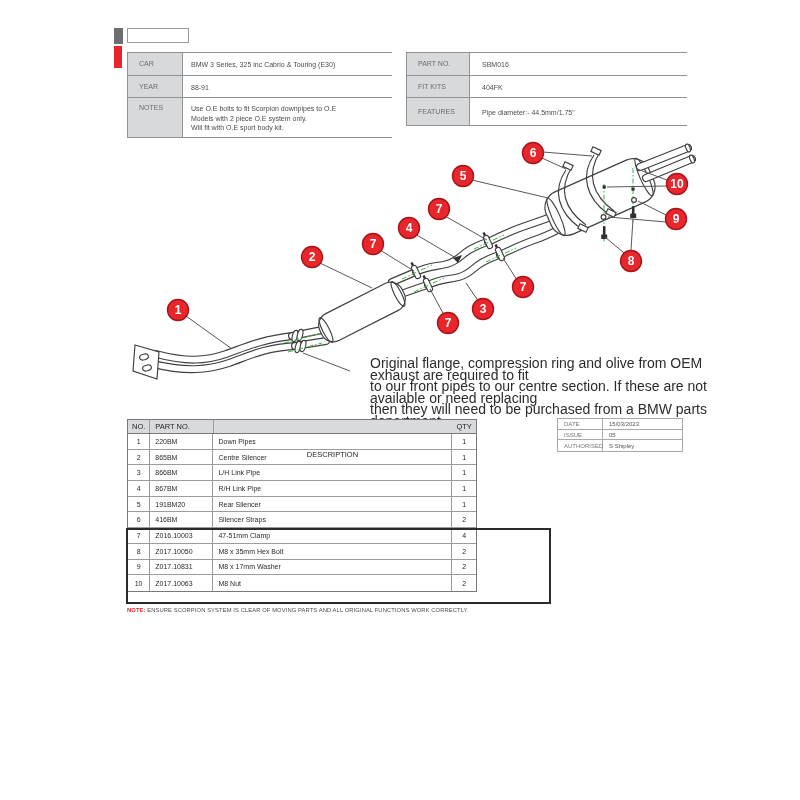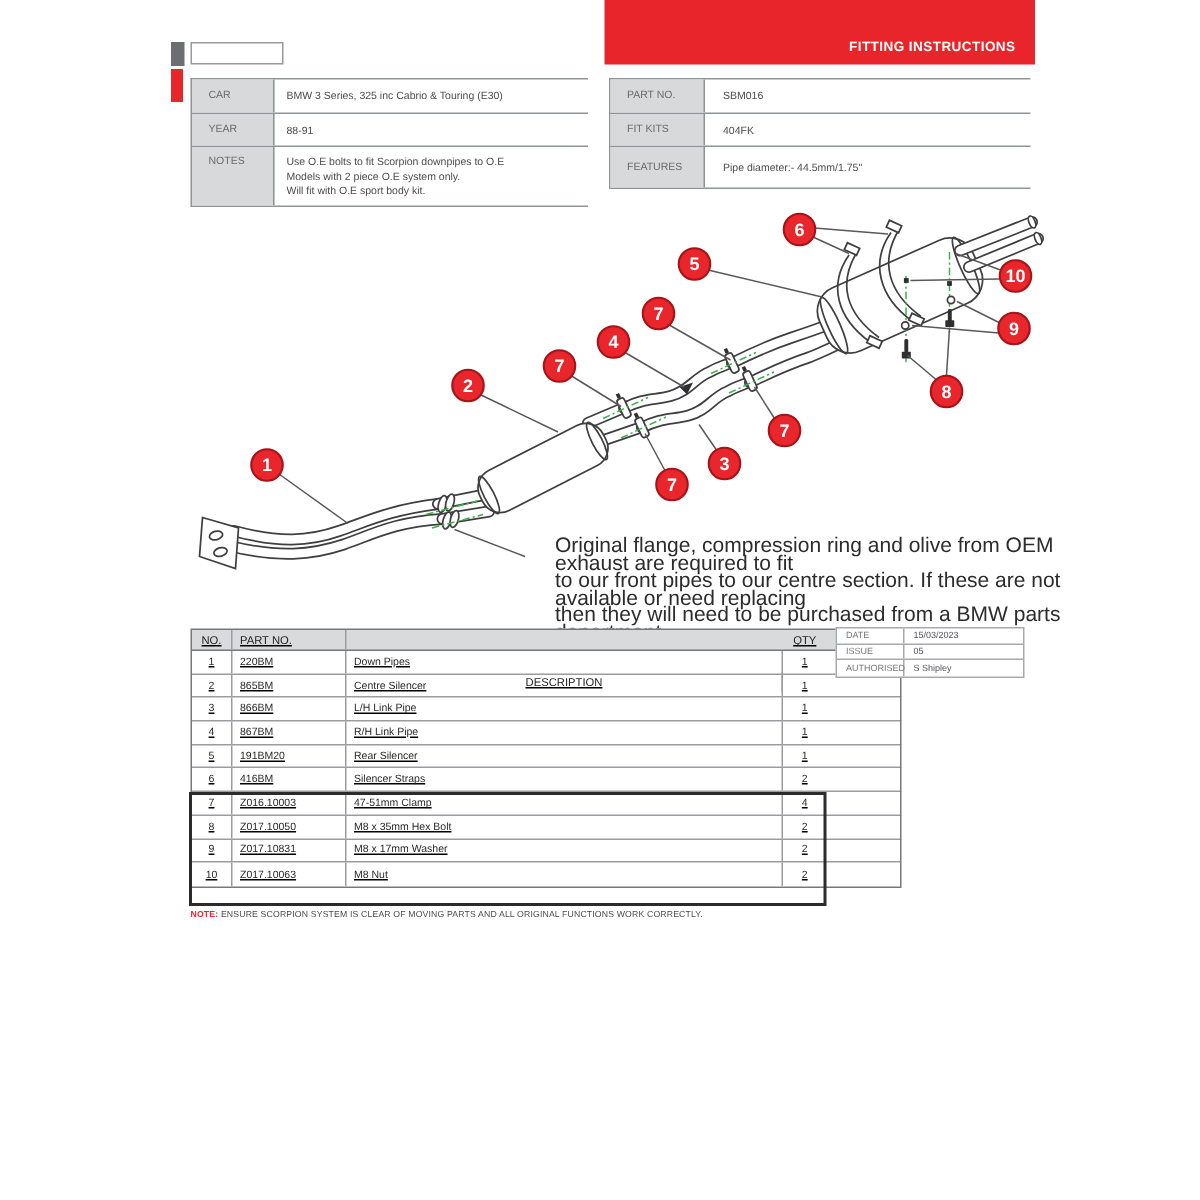--- a/index.html
+++ b/index.html
@@ -13,21 +13,21 @@
   .mark-gray{left:114px;top:28px;width:9px;height:16px;background:#6d6e71;}
   .mark-white{left:127px;top:28px;width:62px;height:15px;background:#fff;border:1px solid #9a9a9d;box-sizing:border-box;}
   .mark-red{left:114px;top:46px;width:8px;height:22px;background:#e8252b;}
   
   .itable{border-left:1px solid #909396;border-top:1px solid #909396;box-sizing:border-box;background:#fff;}
   .irow{display:flex;border-bottom:1px solid #909396;box-sizing:border-box;}
   .ilabel{background:#d8d9da;color:#6b6b6e;font-size:7px;padding-left:11px;box-sizing:border-box;
           border-right:1px solid #909396;}
   .ivalue{flex:1;color:#4c4c4e;font-size:7px;line-height:9.5px;white-space:pre-line;box-sizing:border-box;}
   
-  #ptable{left:127px;top:419px;width:474px;border:1px solid #77787b;box-sizing:border-box;background:#fff;text-decoration:underline;}
+  #ptable{left:127px;top:419px;width:350px;border:1px solid #77787b;box-sizing:border-box;background:#fff;}
   .phead{display:flex;height:14px;background:#d9dadb;border-bottom:1px solid #77787b;box-sizing:border-box;
          font-size:7.5px;color:#1e1e1e;}
   .prow{display:flex;height:15.7px;border-bottom:1px solid #9a9c9f;box-sizing:border-box;
         font-size:7px;color:#2a2a2c;}
   .prow:last-child{border-bottom:none;}
   .pcell{display:flex;align-items:center;box-sizing:border-box;height:100%;border-right:1px solid #9a9c9f;}
   .pcell.last{border-right:none;}
   .fitrow{height:13px;border-bottom:1px solid #9a9c9f;box-sizing:border-box;display:flex;align-items:center;
           padding-left:6px;font-size:7.5px;color:#1e1e1e;}
   .fitbox{left:126px;top:528px;width:425px;height:76px;border:2px solid #2b2b2b;box-sizing:border-box;pointer-events:none;}
@@ -55,21 +55,20 @@
          font-family:"Liberation Sans",sans-serif;}
 </style>
 </head>
 <body>
 
 <div id="canvas">
 
   <div class="abs mark-gray"></div>
   <div class="abs mark-white"></div>
   <div class="abs mark-red"></div>
-  <div class="abs banner">FITTING INSTRUCTIONS</div>
 
   <div id="info-left" class="abs itable" style="left:127px;top:52px;width:265px;">
       <div class="irow" style="height: 23px;">
         <div class="ilabel" style="width: 55px; padding-top: 7px;">CAR</div>
         <div class="ivalue" style="padding-left: 8px; padding-top: 7px;">BMW 3 Series, 325 inc Cabrio &amp; Touring (E30)</div>
       </div>
       <div class="irow" style="height: 22px;">
         <div class="ilabel" style="width: 55px; padding-top: 6.5px;">YEAR</div>
         <div class="ivalue" style="padding-left: 8px; padding-top: 6.5px;">88-91</div>
       </div>

